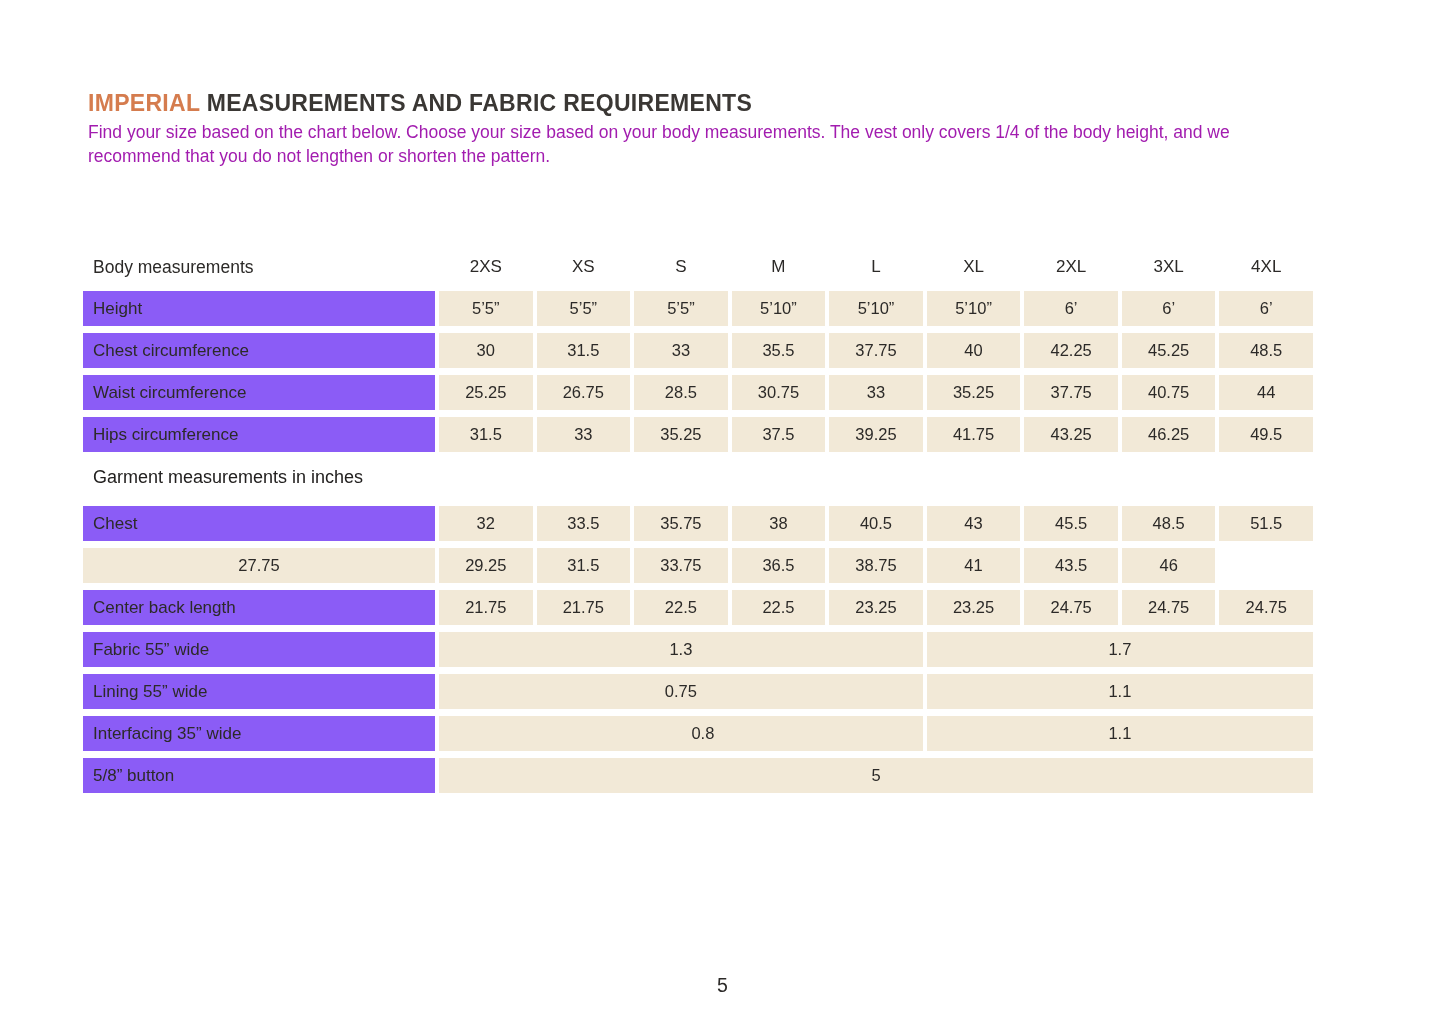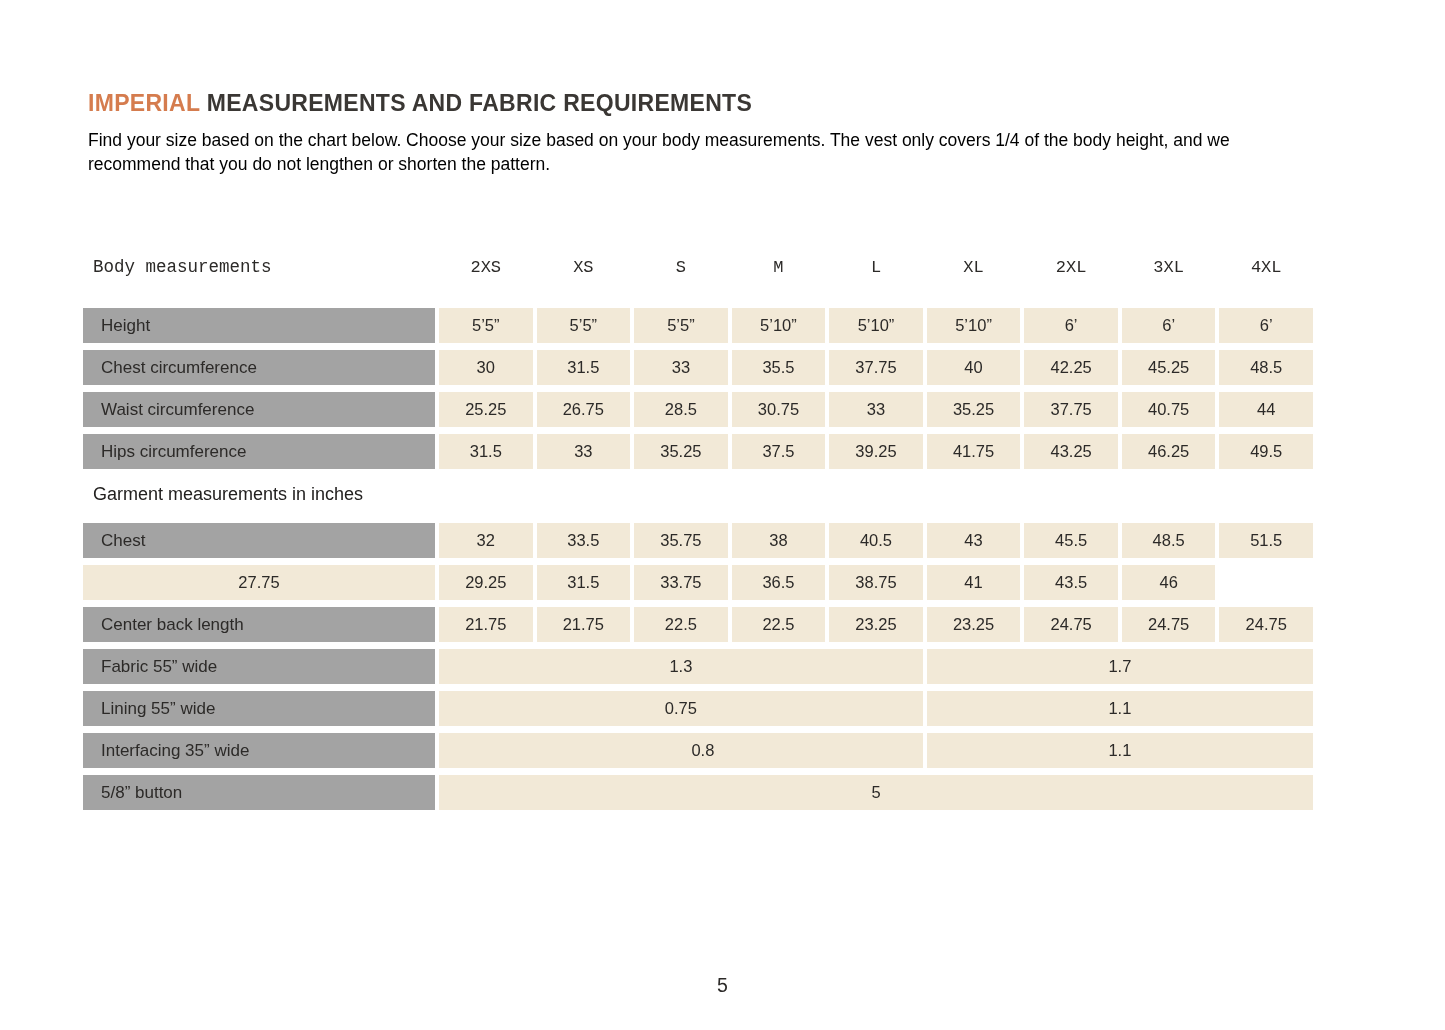--- a/index.html
+++ b/index.html
@@ -8,35 +8,35 @@
     font-family:"Liberation Sans","DejaVu Sans",sans-serif;
     color:#2c2a28;overflow:hidden;
   }
   .title{
     position:absolute;left:88px;top:90px;
     font-size:23px;font-weight:700;letter-spacing:.3px;color:#3a3734;
     white-space:nowrap;
   }
   .title .hl{color:#d57c4e;margin-right:.28em;}
   .intro{
-    position:absolute;left:88px;top:128px;width:1195px;
-    font-size:17.5px;line-height:24px;color:#000000;
+    position:absolute;left:88px;top:120px;width:1195px;
+    font-size:17.5px;line-height:24px;color:#a21caf;
   }
   .sizetable{
     position:absolute;left:83px;top:252px;width:1230px;
     display:flex;flex-direction:column;gap:7px;
   }
   .trow{
     display:grid;grid-template-columns:352px repeat(9,1fr);
     column-gap:4px;height:35px;flex:none;
   }
-  .header-row{height:30px;margin-bottom:19px;font-family:Liberation Mono, monospace;}
+  .header-row{height:30px;margin-bottom:2px;}
   .cell{display:flex;align-items:center;min-width:0;}
   .label-cell{
-    background:#a3a3a3;padding-left:18px;font-size:17px;
+    background:#8b5cf6;padding-left:10px;font-size:17px;
   }
   .value-cell{
     background:#f2e9d7;justify-content:center;font-size:16.5px;
   }
   .size-cell{justify-content:center;font-size:17px;font-weight:500;}
   .header-label{padding-left:10px;font-size:17.5px;font-weight:500;}
   .section-heading{
     margin:6px 0 10px 10px;font-size:18px;line-height:24px;font-weight:500;
     color:#232120;
   }

